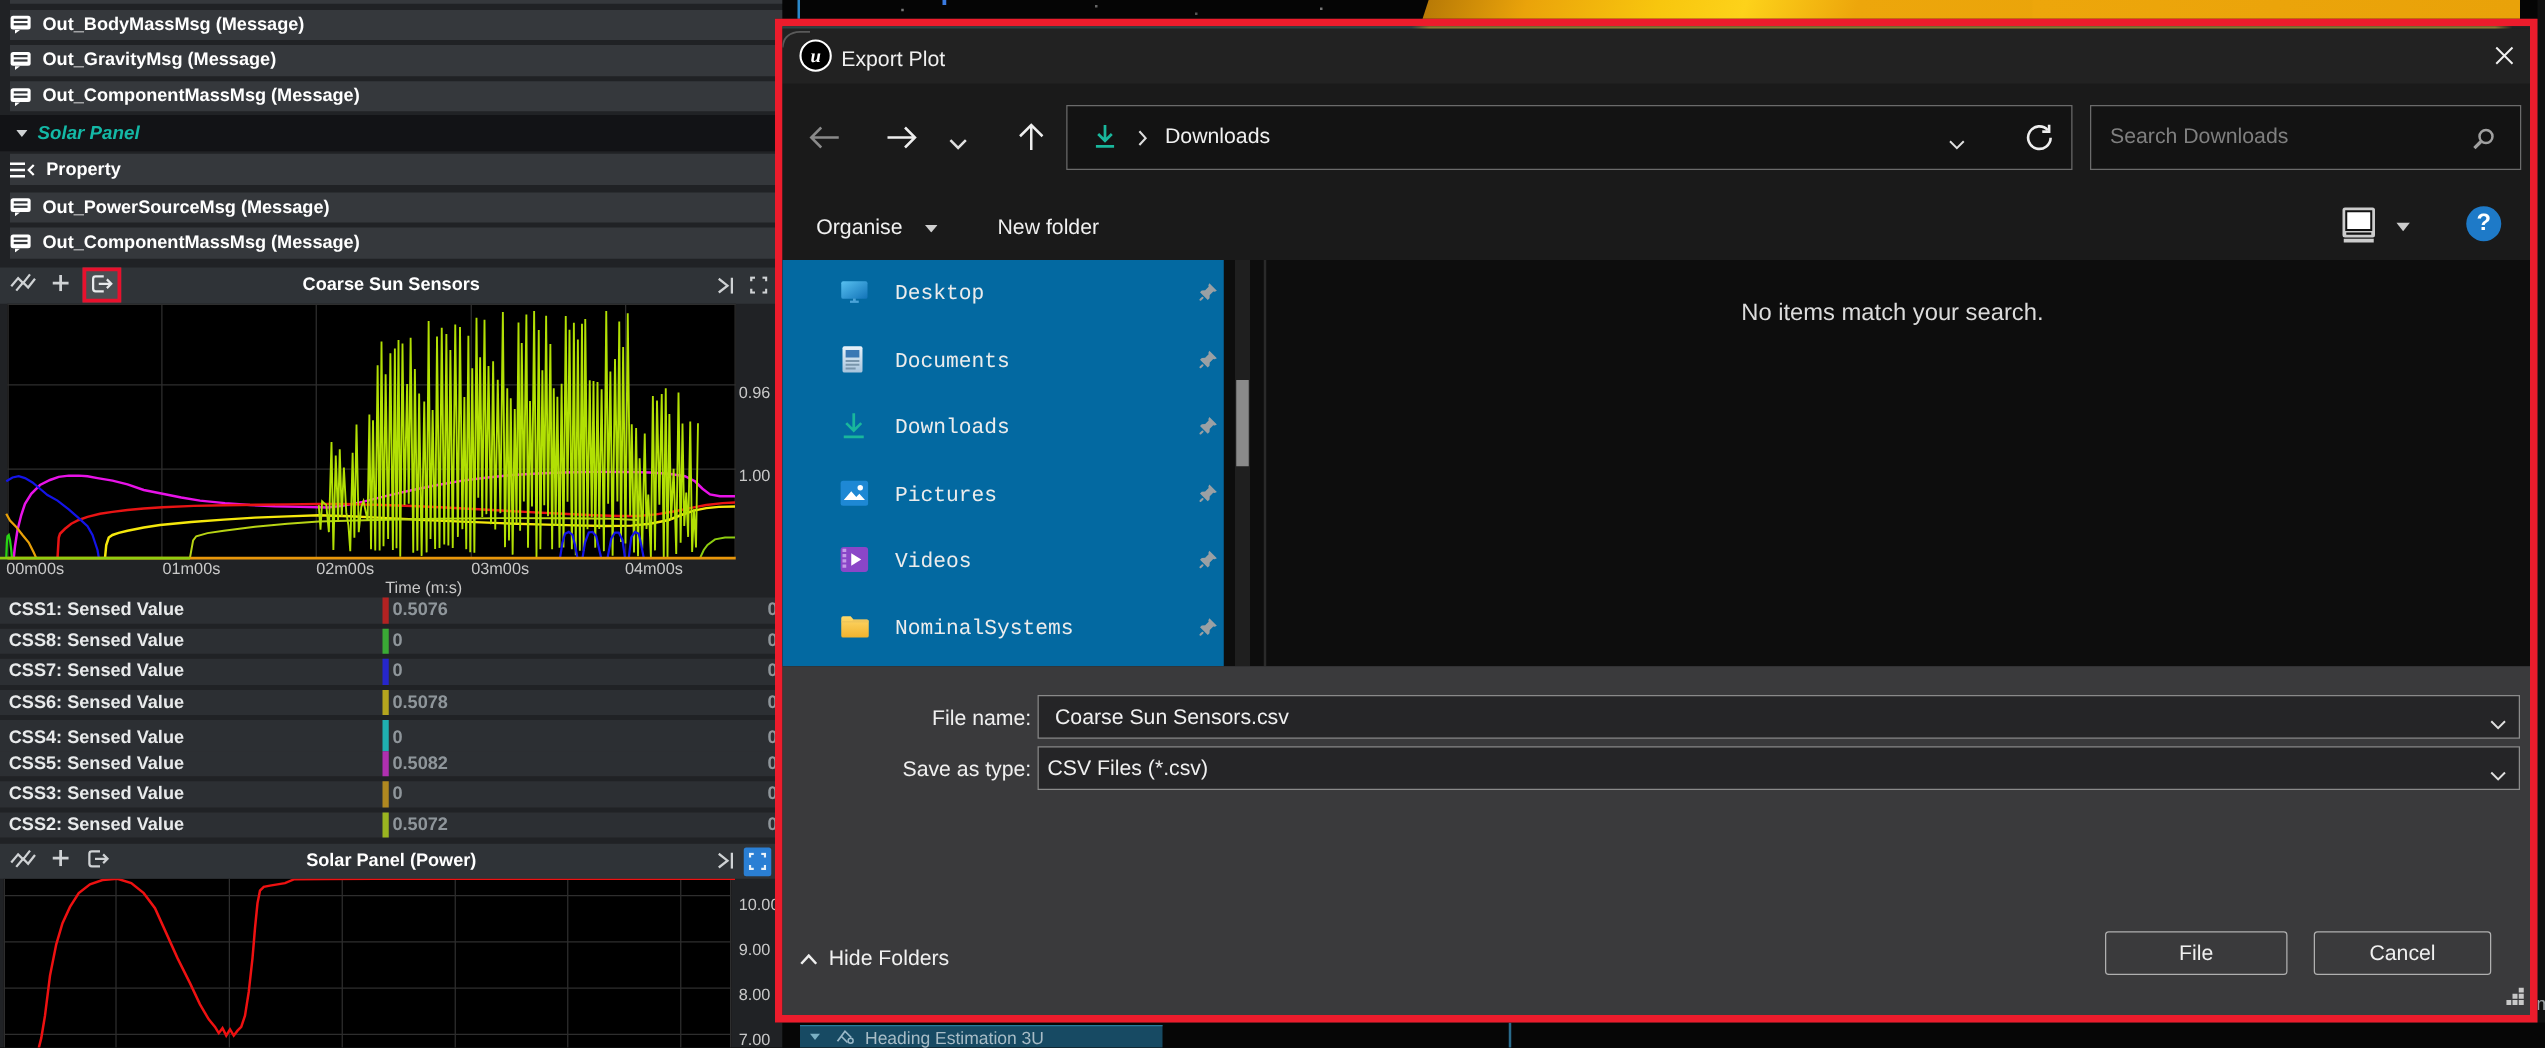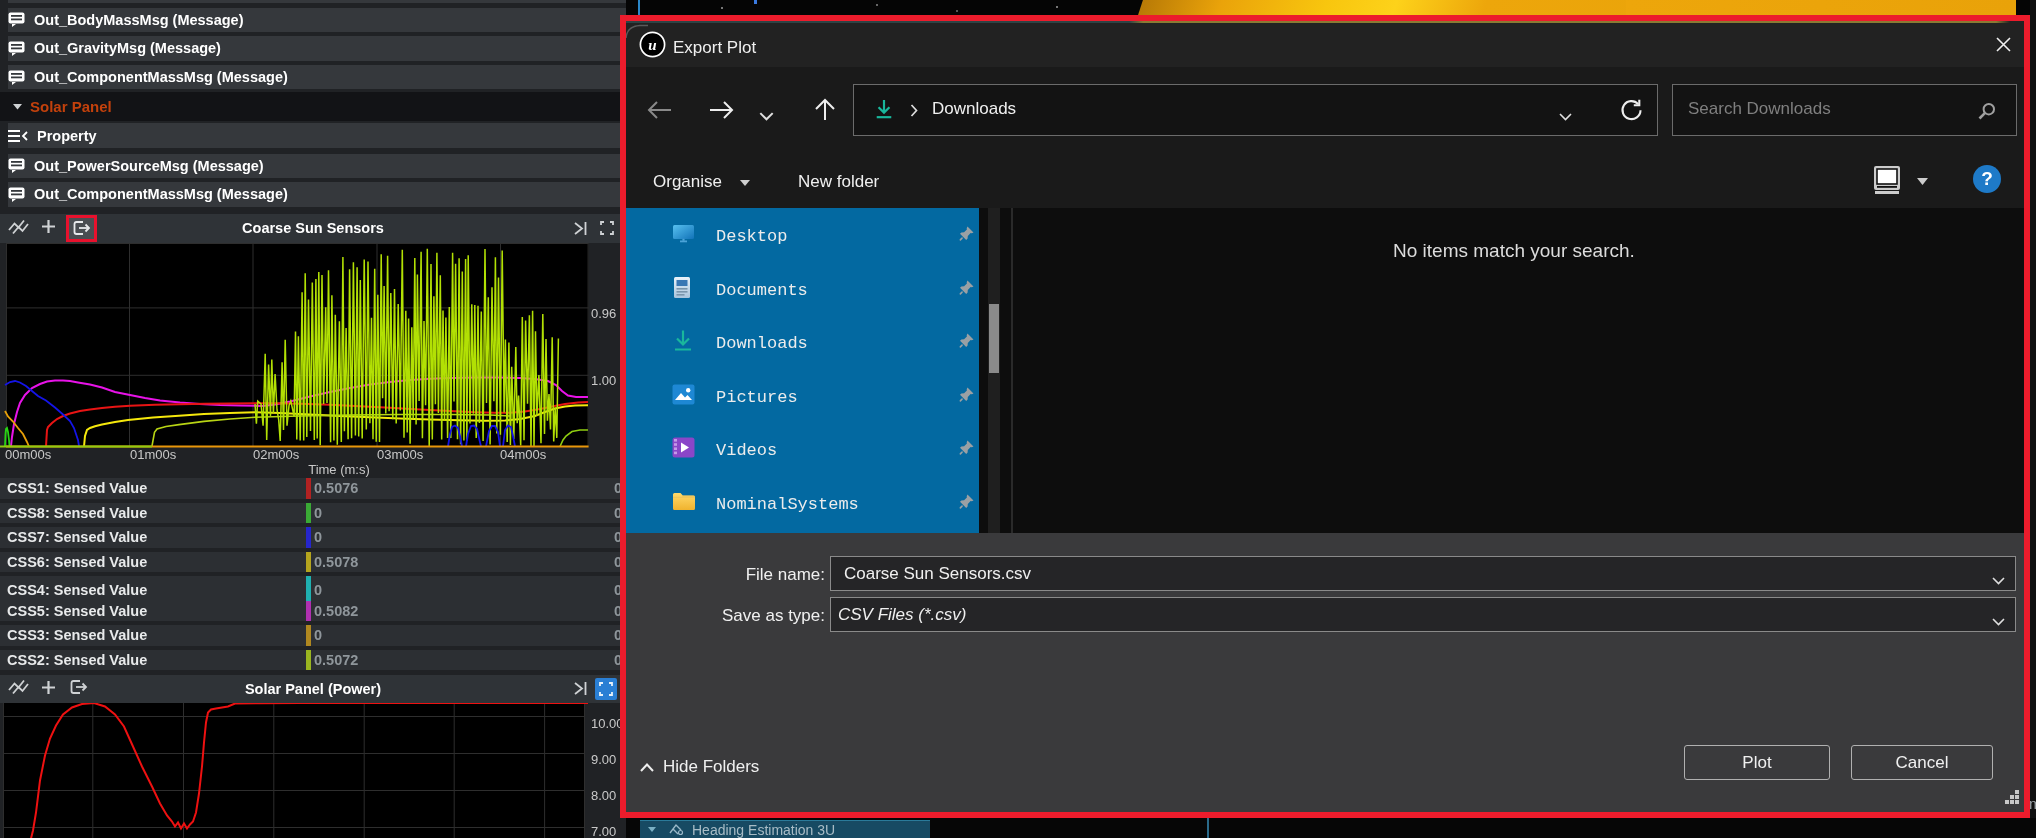--- a/index.html
+++ b/index.html
@@ -46,21 +46,21 @@
         <path d="M4 12 L4 15 L8 12 Z" fill="#fff"></path>
         <rect x="3" y="3" width="11" height="1.8" fill="#35383c"></rect>
         <rect x="3" y="6.5" width="11" height="1.8" fill="#35383c"></rect>
       </svg>
       <span>Out_ComponentMassMsg (Message)</span>
     </div>
 <div class="abs" style="left:0;top:91.5px;width:626px;height:29px;background:#121316;display:flex;align-items:center;">
 <svg style="margin-left:13px;" width="9" height="7" viewBox="0 0 9 7">
         <path d="M0 1 L9 1 L4.5 6.5 Z" fill="#cfd2d4"></path>
       </svg>
-<span style="color:#c2410c;font-weight:bold;font-size:15px;margin-left:8px;">Solar Panel</span>
+<span style="color:#14b8a6;font-weight:bold;font-size:15px;margin-left:8px;font-style:italic;">Solar Panel</span>
     </div>
 <div class="prow" style="top:123.4px;height:25px;">
       <svg class="mic" width="20" height="14" viewBox="0 0 20 14">
         <rect x="0" y="1" width="12" height="2" fill="#fff"></rect>
         <rect x="0" y="6" width="12" height="2" fill="#fff"></rect>
         <rect x="0" y="11" width="12" height="2" fill="#fff"></rect>
         <path d="M19 3 L15 7 L19 11" stroke="#fff" stroke-width="1.8" fill="none"></path>
       </svg>
       <span>Property</span>
     </div>
@@ -448,31 +448,31 @@
   </div>
   <div class="abs" style="left:0;top:512px;width:1398px;height:279px;background:#3a3a3c;">
     <div class="abs" style="left:108px;top:32px;width:91px;text-align:right;color:#f0f0f0;font-size:17px;">File name:</div>
     <div class="abs" style="left:204px;top:23px;width:1186px;height:35px;background:#252527;border:1px solid #8a8a8a;">
       <span class="dtx abs" style="left:13px;top:7px;">Coarse Sun Sensors.csv</span>
       <span class="abs" style="right:10px;top:14px;"><svg width="13" height="8" viewBox="0 0 13 8">
             <path d="M1 1 L6.5 6.5 L12 1" stroke="#dfdfdf" stroke-width="1.6" fill="none"></path>
           </svg></span>
     </div>
     <div class="abs" style="left:88px;top:73px;width:111px;text-align:right;color:#f0f0f0;font-size:17px;">Save as type:</div>
-    <div class="abs" style="left:204px;top:64px;width:1186px;height:35px;background:#252527;border:1px solid #8a8a8a;font-style:italic;">
+    <div class="abs" style="left:204px;top:64px;width:1186px;height:35px;background:#252527;border:1px solid #8a8a8a;">
       <span class="dtx abs" style="left:7px;top:7px;">CSV Files (*.csv)</span>
       <span class="abs" style="right:10px;top:14px;"><svg width="13" height="8" viewBox="0 0 13 8">
             <path d="M1 1 L6.5 6.5 L12 1" stroke="#dfdfdf" stroke-width="1.6" fill="none"></path>
           </svg></span>
     </div>
     <svg class="abs" style="left:14px;top:230px;" width="14" height="9" viewBox="0 0 14 9">
         <path d="M1 8 L7 1.5 L13 8" stroke="#eee" stroke-width="2" fill="none"></path>
       </svg>
     <span class="dtx abs" style="left:37px;top:224px;">Hide Folders</span>
-    <div class="abs" style="left:1058px;top:212px;width:146px;height:35px;border:1px solid #b0b0b0;border-radius:3px;color:#f0f0f0;font-size:17px;text-align:center;line-height:33px;">Plot</div>
+    <div class="abs" style="left:1058px;top:212px;width:146px;height:35px;border:1px solid #b0b0b0;border-radius:3px;color:#f0f0f0;font-size:17px;text-align:center;line-height:33px;">File</div>
     <div class="abs" style="left:1225px;top:212px;width:142px;height:35px;border:1px solid #b0b0b0;border-radius:3px;color:#f0f0f0;font-size:17px;text-align:center;line-height:33px;">Cancel</div>
     <svg class="abs" style="left:1379px;top:257px;" width="15" height="15" viewBox="0 0 15 15">
         <g fill="#c8c8c8">
           <rect x="10" y="0" width="4" height="4"></rect>
           <rect x="5" y="5" width="4" height="4"></rect>
           <rect x="10" y="5" width="4" height="4"></rect>
           <rect x="0" y="10" width="4" height="4"></rect>
           <rect x="5" y="10" width="4" height="4"></rect>
           <rect x="10" y="10" width="4" height="4"></rect>
         </g>

